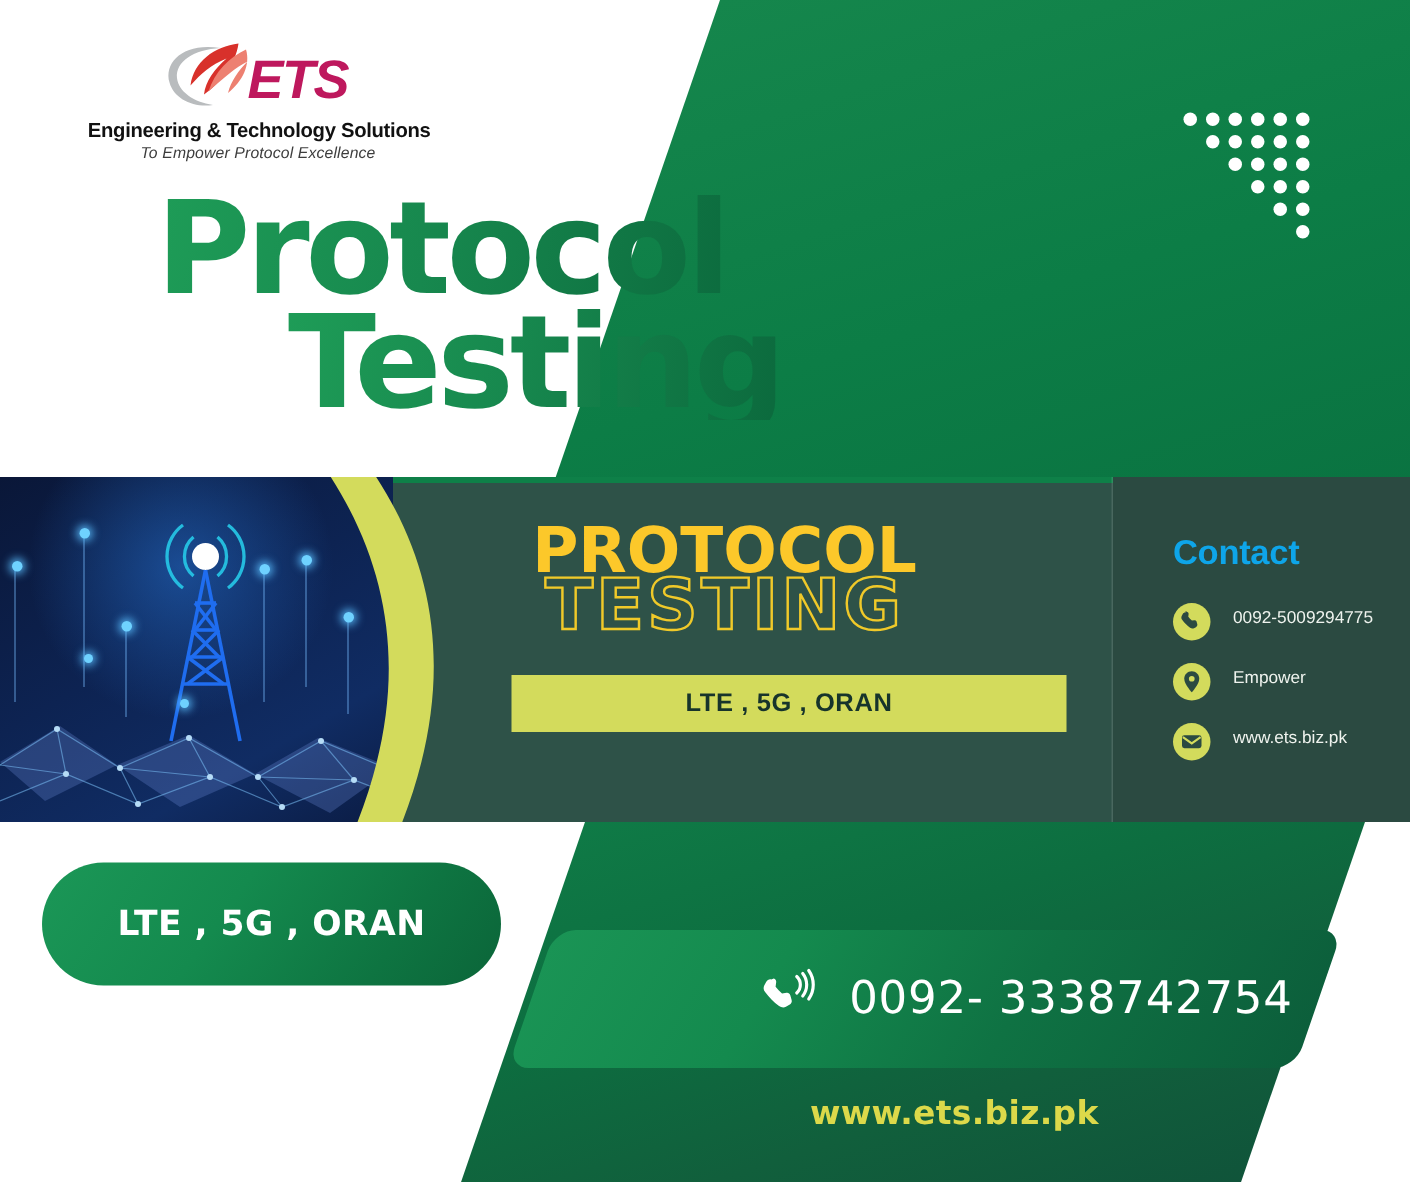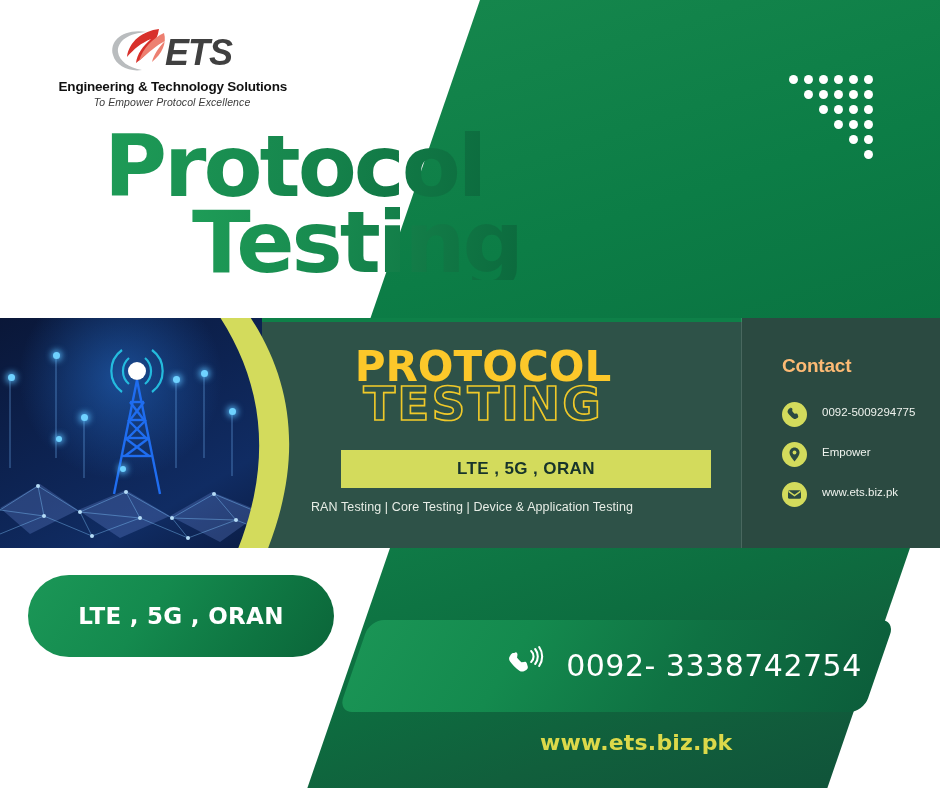--- a/index.html
+++ b/index.html
@@ -11,21 +11,21 @@
     position:absolute;left:480px;top:0;width:600px;height:318px;
     background:linear-gradient(160deg,#15864C 0%,#0C7D46 55%,#0A7341 100%);
     transform:skewX(-19deg);transform-origin:top left;
   }
   .dotgrid{position:absolute;left:789px;top:75px;width:94px;height:84px;}
   .dotgrid i{position:absolute;width:9px;height:9px;border-radius:50%;background:#ffffff;display:block;}
 
   .logo{position:absolute;left:57px;top:27px;width:230px;height:80px;}
   .logo-mark{position:absolute;left:50px;top:0px;width:72px;height:46px;}
   .logo-ets{position:absolute;left:108px;top:8px;font-size:36px;font-weight:bold;font-style:italic;
-    color:#404040;letter-spacing:-1px;line-height:1;font-family:"Liberation Sans",sans-serif;}
+    color:#be185d;letter-spacing:-1px;line-height:1;font-family:"Liberation Sans",sans-serif;}
   .logo-l1{position:absolute;left:0px;top:52px;width:230px;text-align:right;font-size:13.5px;font-weight:bold;color:#111;letter-spacing:-0.2px;}
   .logo-l2{position:absolute;left:0px;top:69px;width:230px;text-align:center;font-size:10.5px;font-style:italic;color:#3d3d3d;letter-spacing:0.1px;}
 
   .hero{position:absolute;left:104px;top:130px;width:520px;height:175px;}
   .hero-l1,.hero-l2{
     font-family:"DejaVu Sans",sans-serif;font-weight:bold;line-height:0.86;
     letter-spacing:-3px;
     background:linear-gradient(100deg,#1E9C57 0%,#17884E 35%,#0C6B3E 75%,#0B5C37 100%);
     -webkit-background-clip:text;background-clip:text;color:transparent;
     -webkit-text-fill-color:transparent;white-space:nowrap;
@@ -59,21 +59,21 @@
   }
   .pt-outline{
     position:absolute;left:0;top:62px;width:490px;text-align:center;
     font-family:"DejaVu Sans",sans-serif;font-size:47px;font-weight:bold;
     color:transparent;-webkit-text-stroke:1.6px #F0C929;letter-spacing:2px;line-height:1;
   }
   .ltebar{position:absolute;left:103px;top:132px;width:370px;height:38px;background:#D3DB5C;}
   .ltebar span{display:block;line-height:38px;text-align:center;font-size:17px;font-weight:bold;color:#17342B;letter-spacing:.4px;}
   .subline{position:absolute;left:0;top:182px;width:468px;text-align:center;font-size:12.5px;color:#E7EDE6;letter-spacing:.1px;}
 
-  .c-title{position:absolute;left:40px;top:37px;font-size:19px;font-weight:bold;color:#fdba74;letter-spacing:-.2px;}
+  .c-title{position:absolute;left:40px;top:37px;font-size:23px;font-weight:bold;color:#0ea5e9;letter-spacing:-.2px;}
   .c-row{position:absolute;left:40px;height:26px;}
   .c-ico{position:absolute;left:0;top:0;width:25px;height:25px;border-radius:50%;background:#D3DB5C;}
   .c-txt{position:absolute;left:40px;top:4px;font-size:11.5px;color:#EFF3EE;white-space:nowrap;}
 
   
   .pill{
     position:absolute;left:28px;top:575px;width:306px;height:82px;border-radius:41px;
     background:linear-gradient(125deg,#1B9757 0%,#148A4E 40%,#0E7441 75%,#0B6539 100%);
   }
   .pill span{display:block;line-height:82px;text-align:center;font-family:"DejaVu Sans",sans-serif;
@@ -223,21 +223,20 @@
     </svg>
 
     <div class="divider"></div>
 
     <div class="panel-main">
       <div class="pt-gold">PROTOCOL</div>
       <div class="pt-outline">TESTING</div>
       <div class="ltebar">
         <span>LTE , 5G , ORAN</span>
       </div>
-      <div class="subline">RAN Testing | Core Testing | Device &amp; Application Testing</div>
     </div>
 
     <div class="panel-contact">
       <div class="c-title">Contact</div>
 
       <div class="c-row" style="top:84px;">
         <span class="c-ico">
           <svg viewBox="0 0 25 25" width="25" height="25">
             <path d="M8.4 6.4c-.7-.2-1.5.2-1.9.9l-.7 1.3c-.4.8-.3 1.8.3 2.6 1.4 2 3.3 3.9 5.3 5.3.8.6 1.8.7 2.6.3l1.3-.7c.7-.4 1.1-1.2.9-1.9l-.5-1.8c-.2-.6-.8-1-1.4-.9l-1.7.2c-.9-.8-1.7-1.6-2.4-2.6l.2-1.7c.1-.6-.3-1.2-.9-1.4l-1.1-.6z" fill="#2B4A41"></path>
           </svg>

